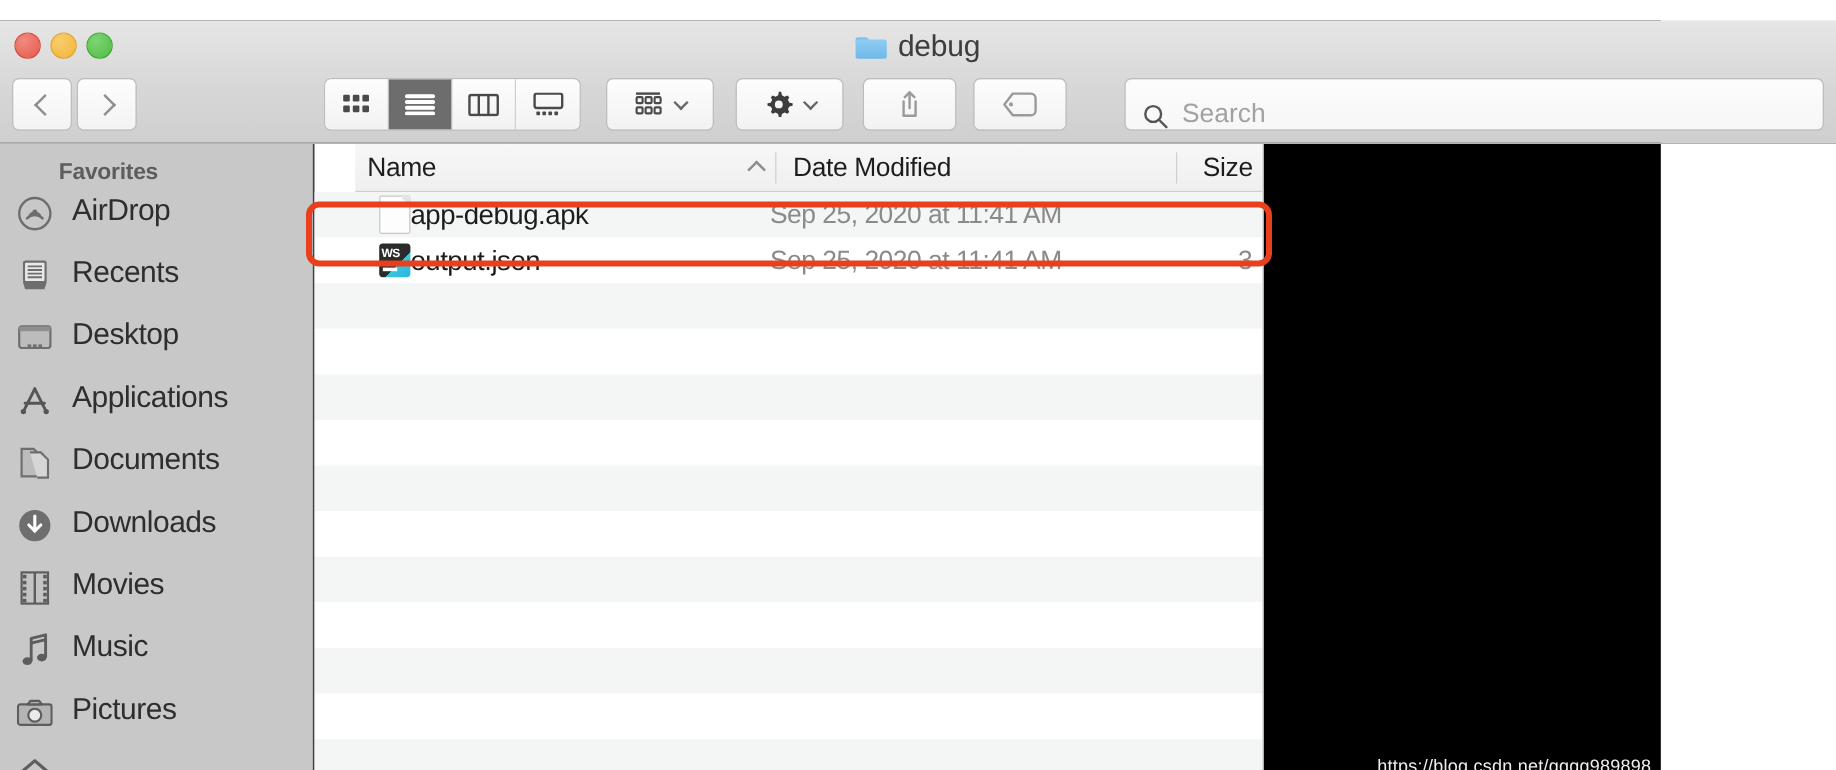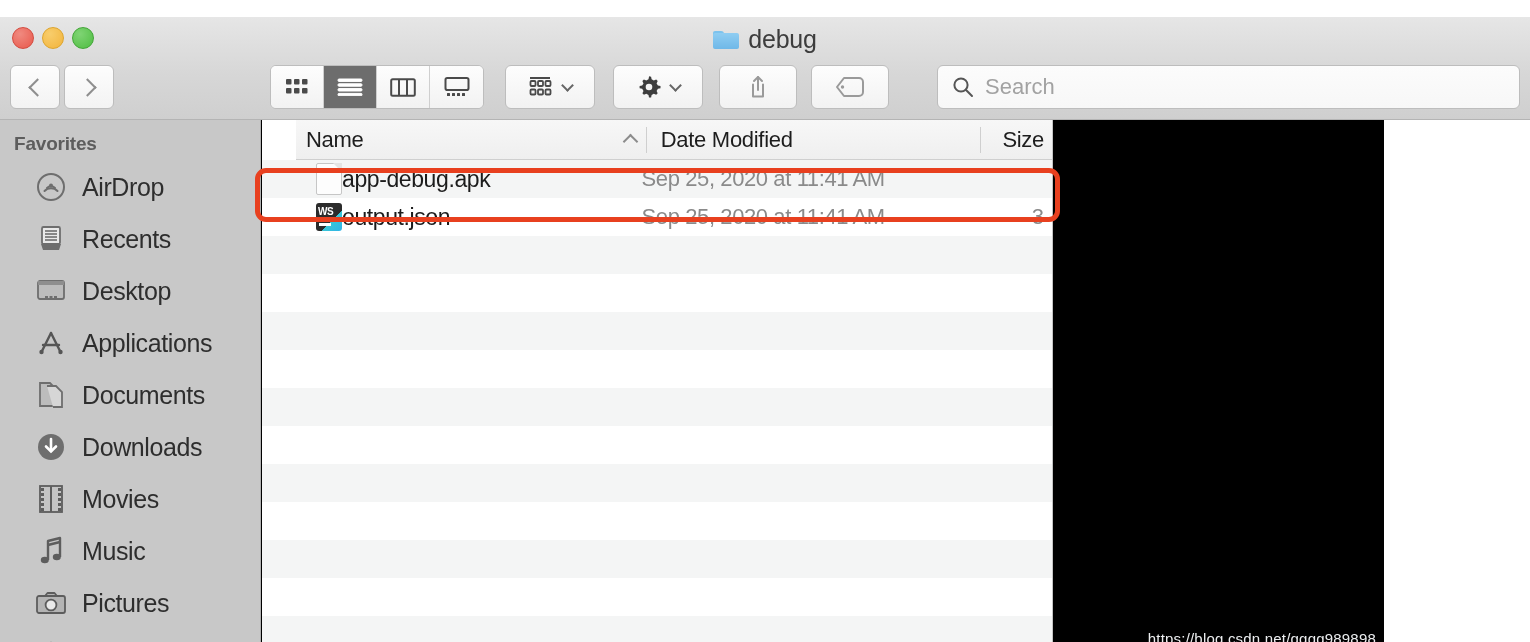--- a/index.html
+++ b/index.html
@@ -99,45 +99,46 @@
   #tagsbtn    { left: 811px; width: 78px; }
 
   .dropcaret { width: 9px; height: 9px; border-left: 2.2px solid #666; border-bottom: 2.2px solid #666; transform: rotate(-45deg); margin-top: -4px; }
 
   
   #searchfield {
     position: absolute; left: 937px; top: 48px;
     width: 583px; height: 44px;
     border: 1px solid #bdbdbd; border-radius: 6px;
     background: linear-gradient(to bottom, #fcfcfc, #f7f7f7);
-    display: flex; align-items: center; padding-left: 14px; gap: 11px;
+    display: flex; align-items: flex-end; padding-left: 14px; gap: 11px;
   }
   #searchinput {
     border: none; outline: none; background: transparent;
     font-family: "Liberation Sans", sans-serif;
     font-size: 22px; color: #333; width: 520px;
   }
   #searchinput::placeholder { color: #a2a2a2; }
 
   
   #sidebar {
     position: absolute; left: 0; top: 103px;
     width: 261px; height: 539px;
     background: #c8c8c8;
     border-right: 1px solid #b0b0b0;
     overflow: hidden;
   }
   #sidebar-header {
     font-size: 19px; color: #5d5d5d; font-weight: bold;
     padding: 13px 0 6px 14px;
     letter-spacing: -0.2px;
+    margin-left: 35px;
   }
   .side-item {
-    height: 52px; display: flex; align-items: center;
-    padding-left: 34px; gap: 14px;
+    height: 52px; display: flex; align-items: flex-start;
+    padding-left: 12px; gap: 14px;
   }
   .side-label { font-size: 25px; color: #2e2e2e; letter-spacing: -0.4px; }
   .side-ico { width: 34px; height: 34px; display: flex; align-items: center; justify-content: center; flex: 0 0 34px; }
 
   
   #filepanel {
     position: absolute; left: 262px; top: 103px;
     width: 791px; height: 539px;
     background: #ffffff;
     border-right: 1px solid #c4c4c4;

